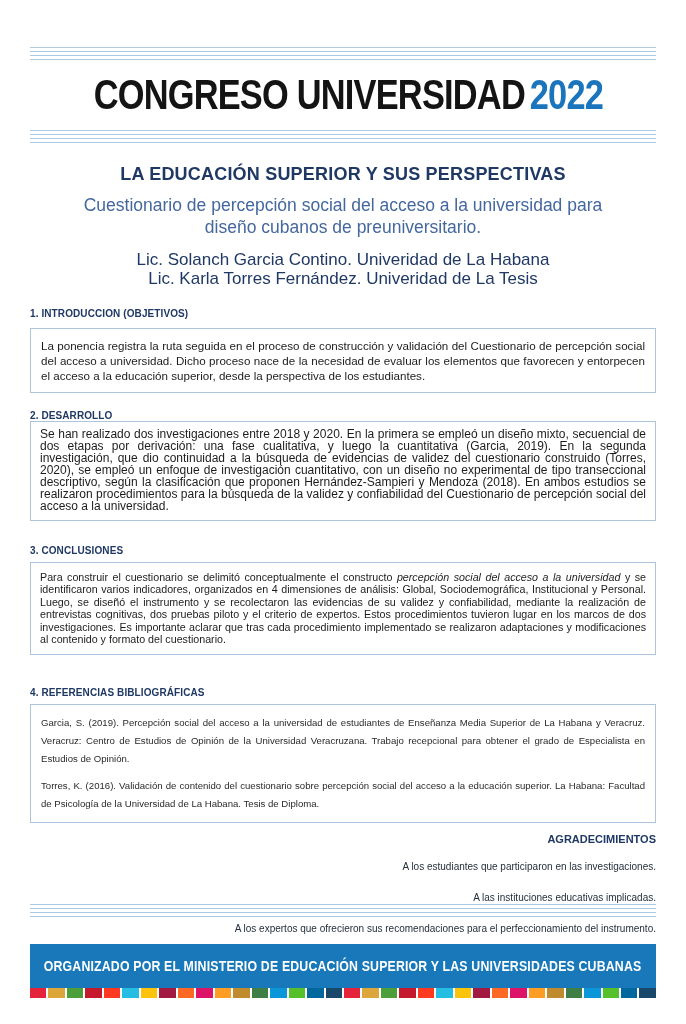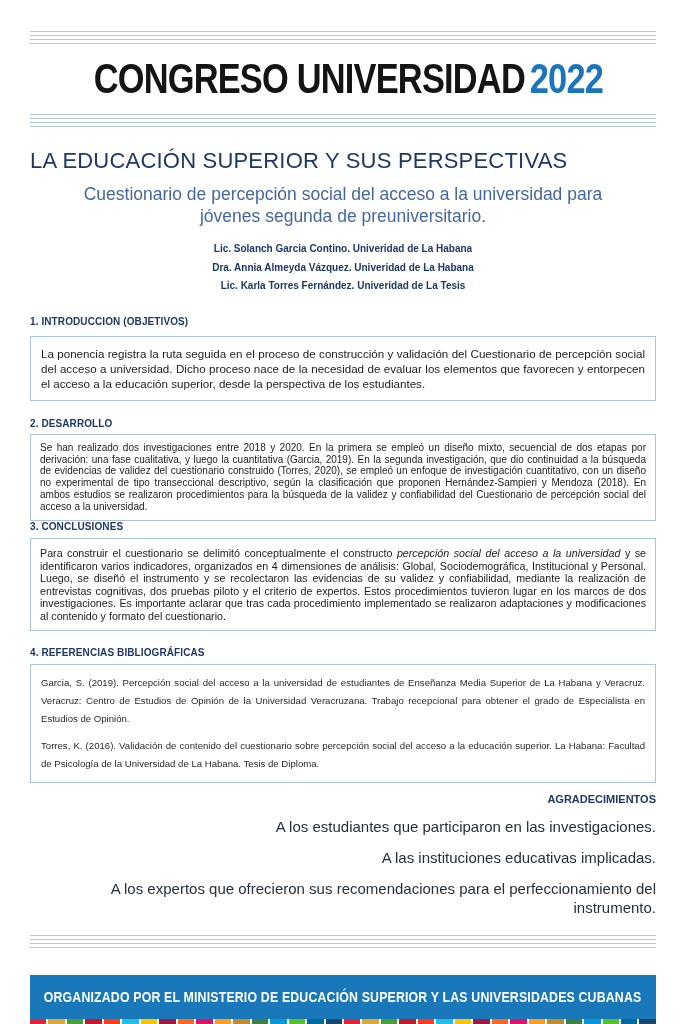--- a/index.html
+++ b/index.html
@@ -4,21 +4,21 @@
 <style>
   * { margin: 0; padding: 0; box-sizing: border-box; }
   html, body { background: #ffffff; }
   body {
     width: 686px; height: 1024px;
     font-family: "Liberation Sans", "DejaVu Sans", sans-serif;
     position: relative; overflow: hidden;
     color: #1a1a1a;
   }
   .page { width: 686px; height: 1024px; position: relative; background: #fff; }
-  .content { padding: 0 30px; }
+  .content { padding: 16px 30px; }
 
   
   .deco-lines { }
   .deco-lines .ln { height: 1px; background: #aecbe4; margin-bottom: 3px; }
   .deco-lines .ln:last-child { margin-bottom: 0; }
   .deco-top { margin-top: 31px; }
   .deco-under-brand { margin-top: 12px; }
   .deco-bottom { position: absolute; left: 30px; right: 30px; top: 904px; }
 
   
@@ -30,70 +30,70 @@
     font-weight: bold;
     font-size: 43px;
     letter-spacing: -1px;
     color: #141414;
     line-height: 1.12;
   }
   .brand-year { color: #1b75bc; margin-left: 6px; }
 
   
   .main-title {
-    margin-top: 21px; 
-    font-size: 22px; font-weight: normal; color: #1f3864;
+    margin-top: 21px; text-align: center;
+    font-size: 18px; font-weight: bold; color: #1f3864;
     letter-spacing: 0.2px;
   }
   .subtitle {
     margin-top: 9px; text-align: center;
     font-size: 17.5px; line-height: 22px; color: #44679e;
     padding: 0 42px; font-weight: normal;
   }
   .authors { margin-top: 13px; text-align: center; color: #1f3864; }
-  .authors .author { font-size: 10px; line-height: 18.5px; font-weight: bold; }
+  .authors .author { font-size: 17px; line-height: 18.5px; }
 
   
   .sec-heading {
     text-align: left; color: #1f3864; font-weight: bold;
     font-size: 10px; letter-spacing: 0.1px;
   }
   .h-intro { margin-top: 20px; }
   .h-des   { margin-top: 17px; }
-  .h-conc  { }
-  .h-refs  { margin-top: 16px; }
+  .h-conc  { margin-top: 24px; }
+  .h-refs  { margin-top: 32px; }
 
   .text-box {
     border: 1px solid #adc5da; background: #fff;
     text-align: justify; color: #1c1c1c;
   }
   .box-intro {
     margin-top: 9px; padding: 9px 10px;
     font-size: 11.6px; line-height: 15px;
   }
   .box-des {
-    margin-top: 5px; padding: 7px 9px;
-    font-size: 10px; line-height: 11.9px;
+    padding: 7px 9px;
+    font-size: 12px; line-height: 11.9px;
   }
   .box-conc {
     margin-top: 6px; padding: 8px 9px;
     font-size: 10.7px; line-height: 12.5px;
   }
   .box-refs {
     margin-top: 6px; padding: 9px 10px;
     font-size: 9.6px; line-height: 18px; color: #2a2a2a;
   }
   .box-refs .ref { margin-bottom: 9px; text-align: justify; }
   .box-refs .ref:last-child { margin-bottom: 0; }
 
   
   .ack { margin-top: 10px; text-align: right; }
   .ack-heading { color: #1f3864; font-weight: bold; font-size: 11px; }
   .ack-item {
-    color: #25303c; font-size: 15px; line-height: 19px;
+    color: #25303c; font-size: 10px; line-height: 19px;
     margin-top: 12px;
   }
 
   
   .footer-banner {
     position: absolute; left: 30px; right: 30px; top: 944px; height: 44px;
     background: #1878b9; display: flex; align-items: center; justify-content: center;
   }
   .footer-banner .banner-text {
     color: #ffffff; font-weight: bold; font-size: 14px;
@@ -127,25 +127,24 @@
 
     <div class="deco-lines deco-under-brand">
       <div class="ln"></div>
       <div class="ln"></div>
       <div class="ln"></div>
       <div class="ln"></div>
     </div>
 
     <h1 class="main-title">LA EDUCACIÓN SUPERIOR Y SUS PERSPECTIVAS</h1>
 
-    <h2 class="subtitle">Cuestionario de percepción social del acceso a la universidad para jóvenes segunda de preuniversitario.</h2>
+    <h2 class="subtitle">Cuestionario de percepción social del acceso a la universidad para diseño cubanos de preuniversitario.</h2>
 
     <div class="authors">
       <div class="author">Lic. Solanch Garcia Contino. Univeridad de La Habana</div>
-      <div class="author">Dra. Annia Almeyda Vázquez. Univeridad de La Habana</div>
       <div class="author">Lic. Karla Torres Fernández. Univeridad de La Tesis</div>
     </div>
 
     <div class="sec-heading h-intro">1. INTRODUCCION (OBJETIVOS)</div>
     <div class="text-box box-intro">
       <span>La ponencia registra la ruta seguida en el proceso de construcción y validación del Cuestionario de percepción social del acceso a universidad. Dicho proceso nace de la necesidad de evaluar los elementos que favorecen y entorpecen el acceso a la educación superior, desde la perspectiva de los estudiantes.</span>
     </div>
 
     <div class="sec-heading h-des">2. DESARROLLO</div>
     <div class="text-box box-des">

